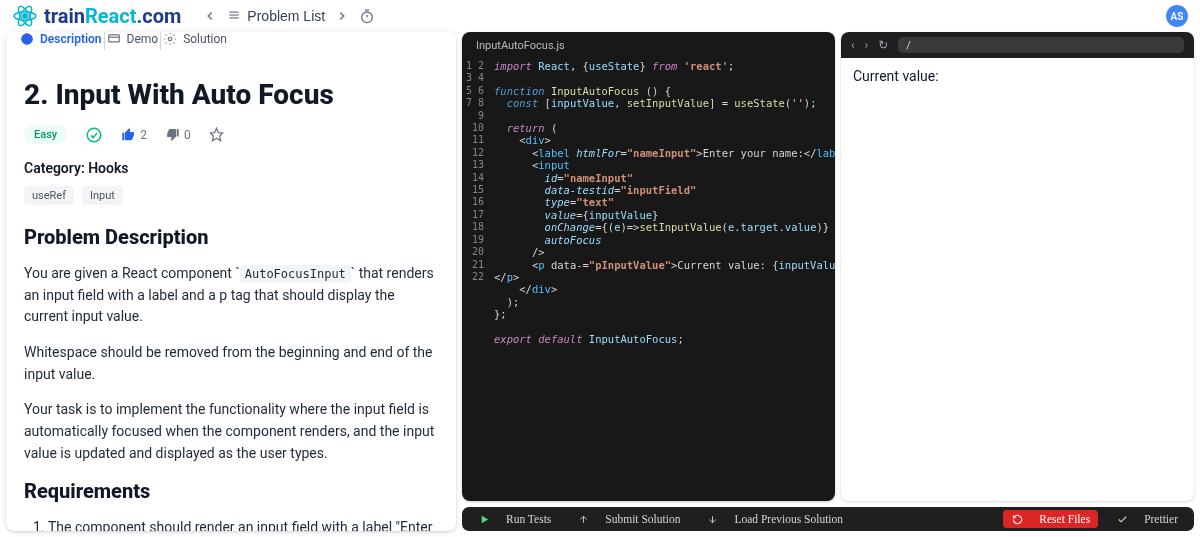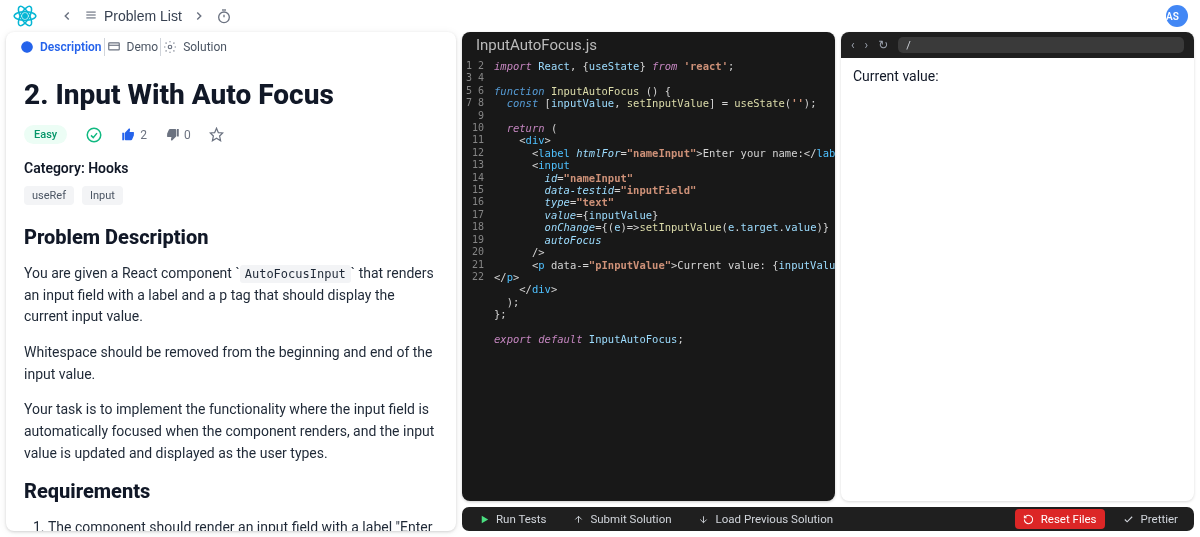--- a/index.html
+++ b/index.html
@@ -9,28 +9,28 @@
   .topbar { height:32px; display:flex; align-items:center; padding:0 12px; background:#ffffff; }
   .logo { display:flex; align-items:center; gap:6px; font-size:20px; font-weight:600; }
   .logo-icon svg { width:26px; height:26px; }
   .logo .train { color:#1e3a8a; font-weight:700; }
   .logo .react { color:#06b6d4; font-weight:700; }
   .logo .dotcom { color:#1e3a8a; font-weight:700; }
   .nav { display:flex; align-items:center; gap:10px; margin-left:22px; color:#4b5563; }
   .nav button { background:none; border:none; cursor:pointer; display:flex; align-items:flex-start; color:#6b7280; }
   .nav .plist { font-size:14px; color:#374151; }
   .spacer { flex:1; }
-  .avatar { width:22px; height:22px; border-radius:50%; background:#4287f5; color:#fff; font-size:10px; display:flex; align-items:center; font-weight:600; }
+  .avatar { width:22px; height:22px; border-radius:50%; background:#4287f5; color:#fff; font-size:10px; display:flex; align-items:center; justify-content:center; font-weight:600; }
   
   
   .main { display:flex; height:505px; padding:0 6px 6px 6px; gap:6px; }
   
   
   .left { width:450px; background:#ffffff; border-radius:8px; box-shadow:0 1px 3px rgba(0,0,0,0.15), 0 1px 10px rgba(0,0,0,0.06); position:relative; display:flex; flex-direction:column; }
-  .tabs { height:30px; display:flex; align-items:center; gap:2px; padding:0 14px; font-size:12px; color:#4b5563; }
+  .tabs { height:30px; display:flex; align-items:flex-start; gap:2px; padding:0 14px; font-size:12px; color:#4b5563; }
   .tab { display:flex; align-items:center; gap:6px; cursor:pointer; }
   .tab.active { color:#2563eb; font-weight:600; }
   .tab .ico { width:14px; height:14px; display:flex; align-items:center; justify-content:center; }
   .tab-sep { width:1px; height:18px; background:#d1d5db; }
   
   .left-scroll { overflow-y:auto; padding:12px 18px 22px 18px; flex:1; }
   .left-scroll::-webkit-scrollbar { width:7px; }
   .left-scroll::-webkit-scrollbar-thumb { background:#bfc4cb; border-radius:4px; }
   
   h1.title { font-size:28px; font-weight:800; margin:4px 0 14px 0; color:#111827; }
@@ -50,21 +50,21 @@
   ol.req li { margin-bottom:10px; }
   ol.req li::marker { color:#1f2937; }
   
   
   .right { flex:1; display:flex; flex-direction:column; gap:6px; }
   
   
   .panes { flex:1; display:flex; gap:6px; }
   
   .codecard { flex:1; background:#181818; border-radius:8px; box-shadow:0 1px 3px rgba(0,0,0,0.2); display:flex; flex-direction:column; min-width:0; }
-  .code-tab { height:20px; display:flex; align-items:center; padding:6px 14px 0 14px; font-size:15px; color:#bbbbbb; }
+  .code-tab { height:20px; display:flex; align-items:center; padding:6px 14px 0 14px; font-size:11px; color:#bbbbbb; }
   .code-body { flex:1; position:relative; overflow:hidden; border-radius:0 0 8px 8px; }
   
   .gutter { position:absolute; left:0; top:8px; width:28px; text-align:right; font-size:10px; line-height:12.4px; color:#858585; font-family:Menlo,Consolas,monospace; padding-right:6px; }
   pre.code { position:absolute; left:32px; right:0; top:8px; font-family:Menlo,Consolas,monospace; font-size:10.5px; line-height:12.4px; white-space:pre; color:#d4d4d4; }
   
   .tok-pink { color:#c586c0; font-style:italic; }
   .tok-blue { color:#569cd6; font-style:italic; }
   .tok-yellow { color:#dcdcaa; }
   .tok-orange { color:#ce9178;font-weight:bold; }
   .tok-lightblue { color:#9cdcfe; }
@@ -75,41 +75,42 @@
   .prev-top { height:26px; background:#1f1f1f; display:flex; align-items:center; gap:10px; padding:0 10px; }
   .prev-nav { display:flex; gap:10px; color:#9ca3af; }
   .prev-nav span { font-size:12px; line-height:1; cursor:default; }
   .prev-url { flex:1; background:#3a3a3a; height:16px; border-radius:5px; display:flex; align-items:center; padding:0 8px; color:#d1d5db; font-size:11px; }
   .prev-body { padding:10px 12px; font-size:14px; color:#111827; }
   .prev-body .row1 { display:flex; align-items:center; gap:2px; margin-bottom:10px; }
   .prev-body input { width:95px; height:18px; border:1px solid #767676; font-size:12px; padding:1px 2px; }
   
   
   .actions { height:24px; background:#1f1f1f; border-radius:7px; display:flex; align-items:center; padding:0 8px; gap:10px; }
-  .abtn { display:flex; align-items:center; gap:6px; font-size:11.5px; color:#d1d5db; padding:3px 8px; border-radius:4px; cursor:pointer; }
+  .abtn { display:flex; align-items:center; gap:16px; font-size:11.5px; color:#d1d5db; padding:3px 8px; border-radius:4px; cursor:pointer;font-family:Liberation Serif, serif; }
   .abtn.primary { }
   .abtn.danger { background:#dc2626; color:#fff; }
   .abtn .aico { width:12px; height:12px; display:flex; align-items:center; justify-content:center; }
   .actions .flexsp { flex:1; }
   
   svg { display:block; }
 </style>
 </head>
 <body>
 
 <div class="topbar">
   <div class="logo">
     <span class="logo-icon">
       <svg viewBox="0 0 24 24" fill="none" stroke="#06b6d4" stroke-width="1.4">
         <circle cx="12" cy="12" r="2" fill="#06b6d4"></circle>
         <ellipse cx="12" cy="12" rx="10" ry="4"></ellipse>
         <ellipse cx="12" cy="12" rx="10" ry="4" transform="rotate(60 12 12)"></ellipse>
         <ellipse cx="12" cy="12" rx="10" ry="4" transform="rotate(120 12 12)"></ellipse>
       </svg>
     </span>
+    <span><span class="train">train</span><span class="react">React</span><span class="dotcom">.com</span></span>
   </div>
   <div class="nav">
     <button>
       <svg width="14" height="14" viewBox="0 0 24 24" stroke="#6b7280" stroke-width="2.5" fill="none">
           <polyline points="15 18 9 12 15 6"></polyline>
         </svg>
     </button>
     <button style="gap:6px;">
       <svg width="14" height="14" viewBox="0 0 24 24" stroke="#6b7280" stroke-width="2" fill="none">
           <line x1="4" y1="7" x2="20" y2="7"></line>

